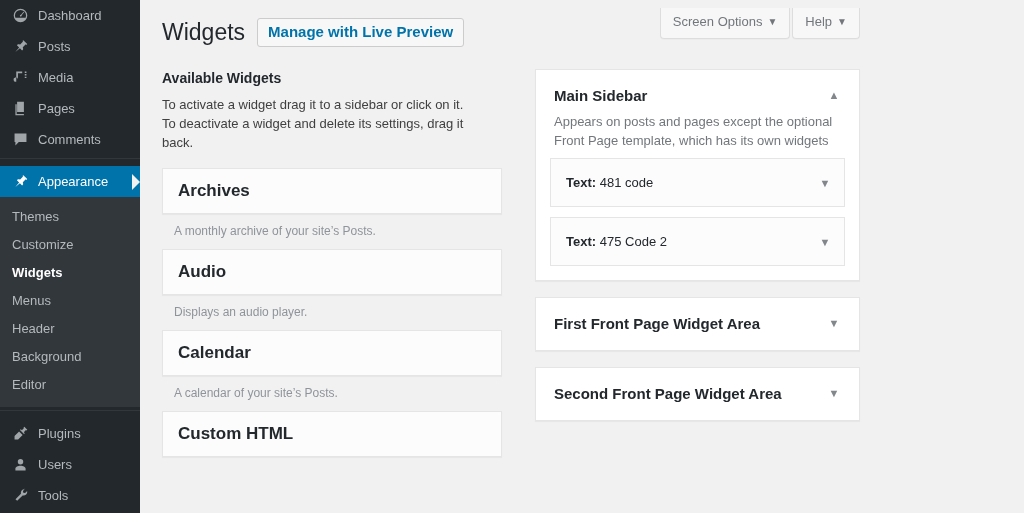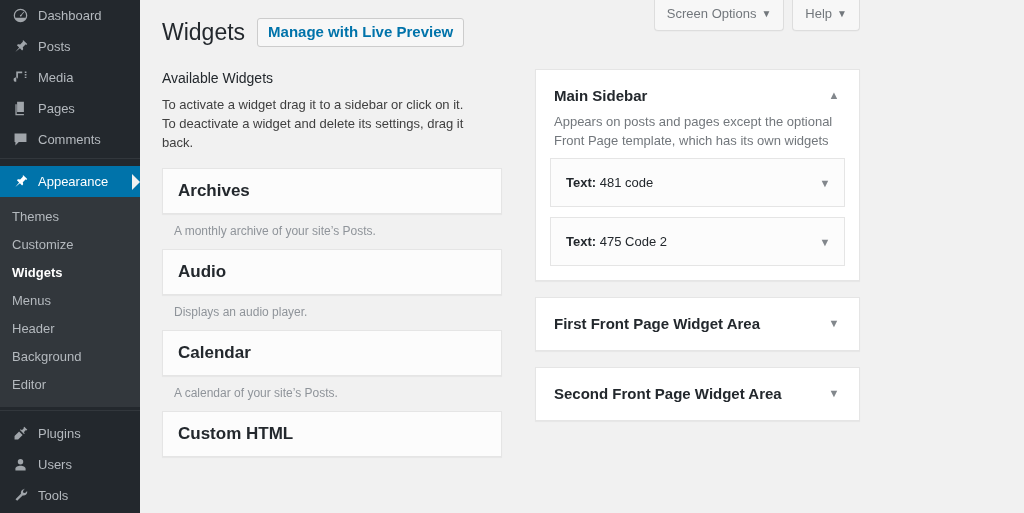--- a/index.html
+++ b/index.html
@@ -75,22 +75,22 @@
     flex: 1 1 auto;
     position: relative;
     height: 513px;
     background: #f1f1f1;
     overflow: hidden;
   }
 
   
   #screen-meta-links {
     position: absolute;
-    top: 0; right: 20px;
-    display: flex; gap: 8px;
+    top: 8px; right: 20px;
+    display: flex; gap: 2px;
     z-index: 5;
   }
   .meta-button {
     background: #f7f7f7;
     border: 1px solid #ddd;
     border-top: none;
     border-radius: 0 0 4px 4px;
     font-size: 13px;
     line-height: 22px;
     padding: 3px 12px 4px 12px;
@@ -122,21 +122,21 @@
     white-space: nowrap;
   }
 
   
   .columns { display: flex; margin-top: 22px; }
   .col-left { width: 340px; flex: 0 0 340px; }
   .col-right { flex: 1 1 auto; padding-left: 33px; }
 
   h2.section-title {
     font-size: 14px;
-    font-weight: normal;
+    font-weight: bold;
     color: #23282d;
     line-height: 18px;
   }
   .section-desc {
     font-size: 13px;
     color: #404040;
     line-height: 19px;
     margin-top: 8px;
     max-width: 318px;
   }

